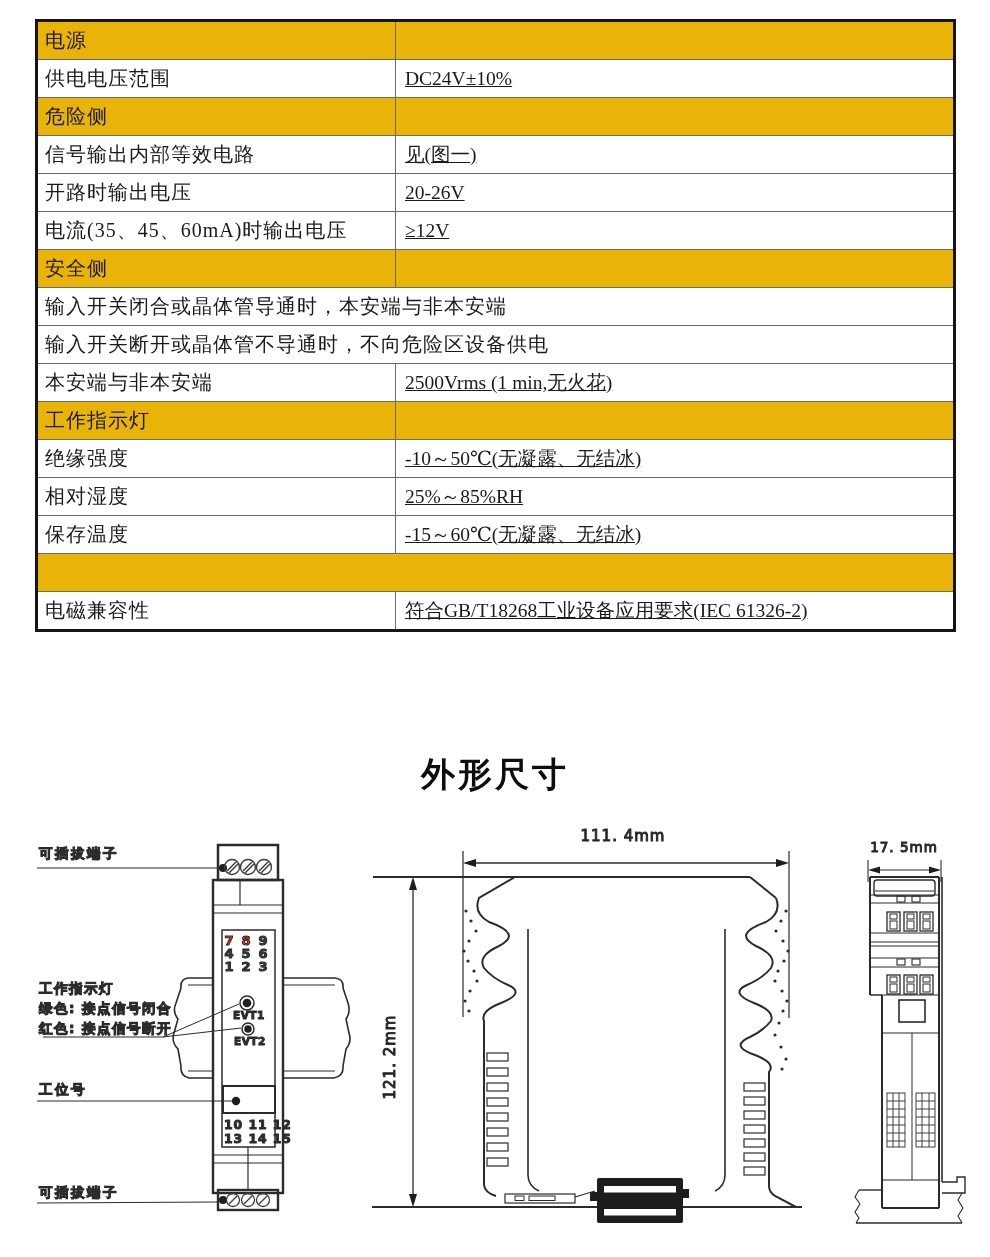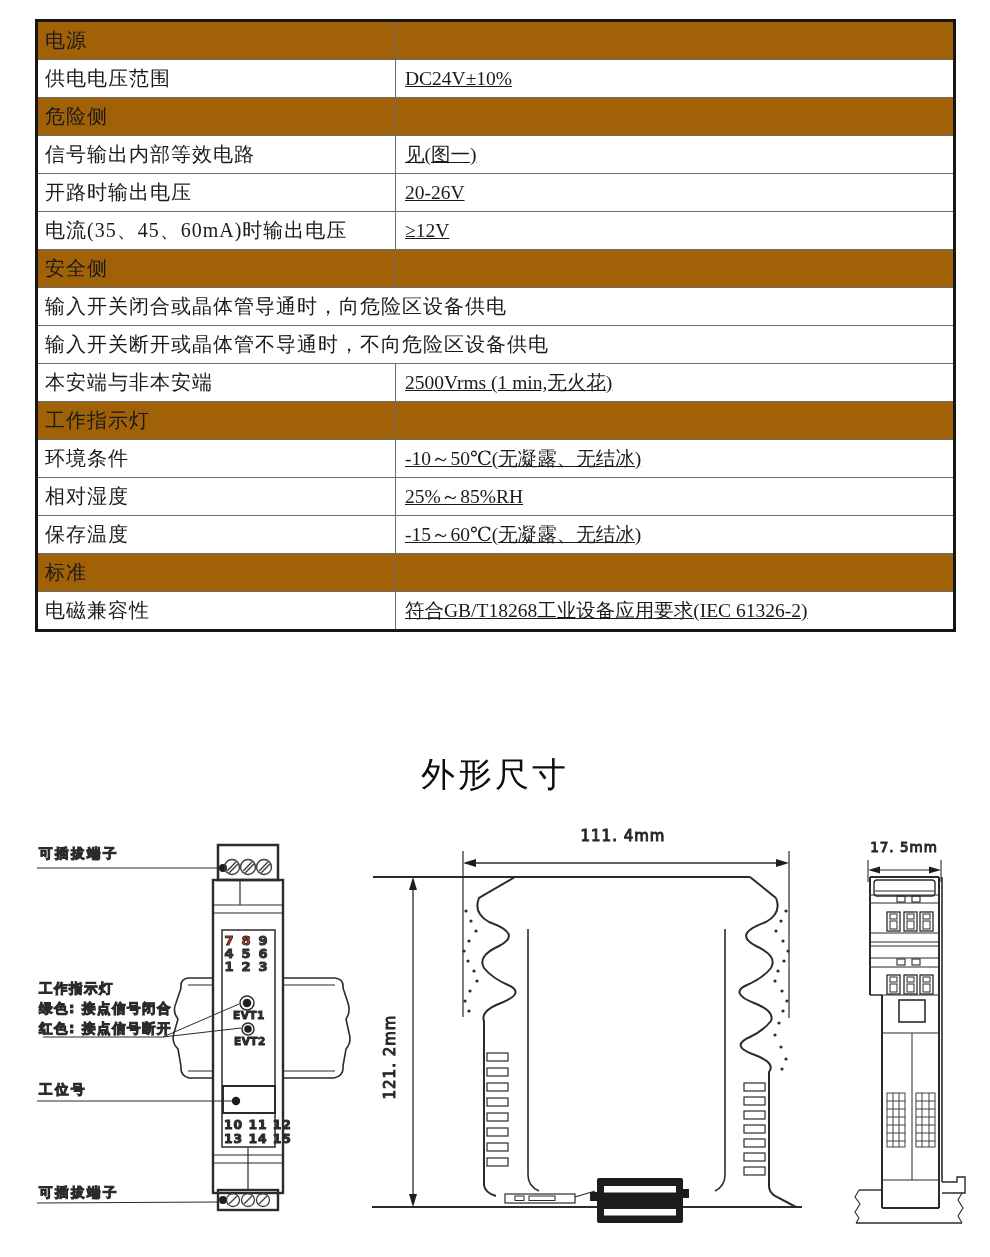--- a/index.html
+++ b/index.html
@@ -8,39 +8,39 @@
     font-family:"Liberation Serif","DejaVu Serif",serif;color:#1a1a1a;
     overflow:hidden;
   }
   
   .spec-table{
     position:absolute;left:35px;top:19px;width:915px;
     border:3px solid #151515;
   }
   .trow{display:flex;height:37px;border-top:1.5px solid #6a6b6d;align-items:stretch;}
   .trow:first-child{border-top:none;}
-  .trow.sec{background:#a16207;}
+  .trow.sec{background:#eab308;}
   .cl{
     width:350px;flex:0 0 350px;border-right:1.5px solid #6a6b6d;
     display:flex;align-items:center;padding-left:7px;
     font-size:20px;letter-spacing:1px;white-space:nowrap;overflow:hidden;
   }
   .cr{
     flex:1;display:flex;align-items:center;padding-left:9px;
     font-size:19.5px;white-space:nowrap;overflow:hidden;text-decoration:underline;
   }
   .cf{
     flex:1;display:flex;align-items:center;padding-left:7px;
     font-size:20px;letter-spacing:1px;white-space:nowrap;overflow:hidden;
   }
   
   .dim-title{
     position:absolute;left:0;top:752px;width:990px;text-align:center;
     font-family:"DejaVu Sans","Liberation Sans",sans-serif;
-    font-size:34px;font-weight:normal;letter-spacing:3px;color:#0d0d0d;
+    font-size:34px;font-weight:bold;letter-spacing:3px;color:#0d0d0d;
   }
   
   svg{position:absolute;overflow:visible;}
   .svg-front{left:35px;top:838px;}
   .svg-side{left:365px;top:825px;}
   .svg-end{left:853px;top:830px;}
   .cjk-label{
     font-family:"DejaVu Sans","Liberation Sans",sans-serif;
     font-size:13.5px;font-weight:bold;letter-spacing:2.5px;fill:#2b2b2b;
   }
@@ -90,47 +90,46 @@
   </div>
   <div class="trow">
     <div class="cl">电流(35、45、60mA)时输出电压</div>
     <div class="cr">≥12V</div>
   </div>
   <div class="trow sec">
     <div class="cl">安全侧</div>
     <div class="cr"></div>
   </div>
   <div class="trow">
-    <div class="cf">输入开关闭合或晶体管导通时，向危险区设备供电</div>
+    <div class="cf">输入开关闭合或晶体管导通时，本安端与非本安端</div>
   </div>
   <div class="trow">
     <div class="cf">输入开关断开或晶体管不导通时，不向危险区设备供电</div>
   </div>
   <div class="trow">
     <div class="cl">本安端与非本安端</div>
     <div class="cr">2500Vrms (1 min,无火花)</div>
   </div>
   <div class="trow sec">
     <div class="cl">工作指示灯</div>
     <div class="cr"></div>
   </div>
   <div class="trow">
-    <div class="cl">环境条件</div>
+    <div class="cl">绝缘强度</div>
     <div class="cr">-10～50℃(无凝露、无结冰)</div>
   </div>
   <div class="trow">
     <div class="cl">相对湿度</div>
     <div class="cr">25%～85%RH</div>
   </div>
   <div class="trow">
     <div class="cl">保存温度</div>
     <div class="cr">-15～60℃(无凝露、无结冰)</div>
   </div>
   <div class="trow sec">
-    <div class="cl">标准</div>
     <div class="cr"></div>
   </div>
   <div class="trow">
     <div class="cl">电磁兼容性</div>
     <div class="cr">符合GB/T18268工业设备应用要求(IEC 61326-2)</div>
   </div>
 </div>
 
 <div class="dim-title">外形尺寸</div>
 

